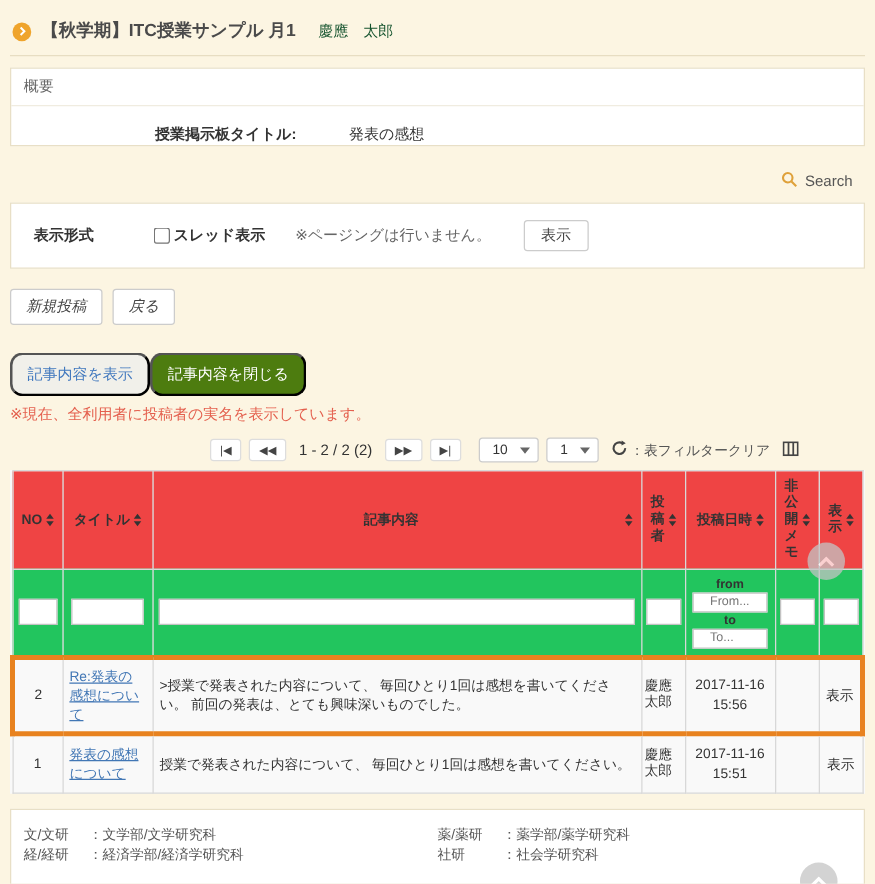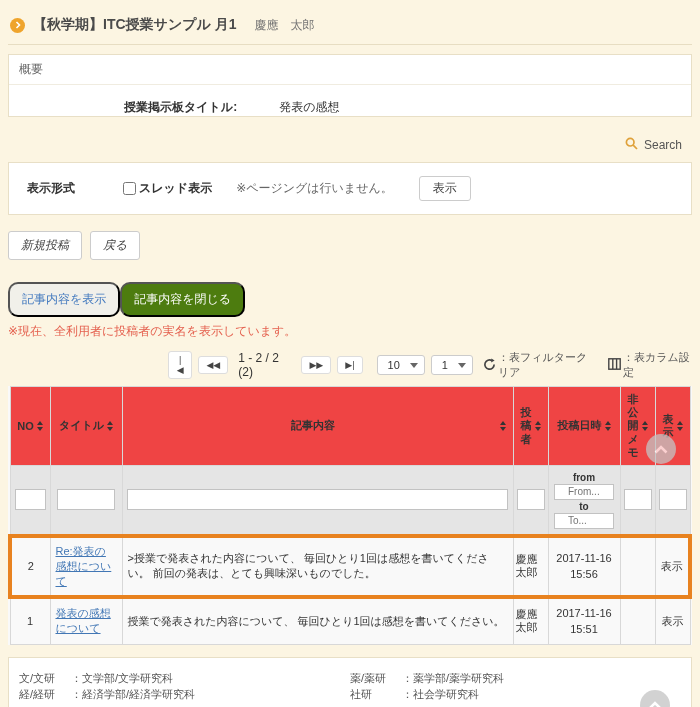--- a/index.html
+++ b/index.html
@@ -12,21 +12,21 @@
   }
   .wrap { padding:8px 8px 0 8px; }
 
   
   .pagehead { display:flex; align-items:center; gap:8px; padding:8px 2px 10px 2px;
               border-bottom:1px solid #e7ddc2; }
   .bullet { width:15px; height:15px; border-radius:50%; background:#efa42c;
             display:inline-flex; align-items:center; justify-content:center; flex:0 0 auto; }
   .bullet svg { display:block; }
   .pagehead h1 { font-size:14px; font-weight:bold; color:#4a4a4a; }
-  .gold-link { color:#737373; text-decoration:none; font-size:12px; margin-left:10px; }
+  .gold-link { color:#14532d; text-decoration:none; font-size:12px; margin-left:10px; }
 
   
   .panel { background:#fff; border:1px solid #e8dfc6; margin-top:9px; }
   .panel-hd { padding:6px 10px; color:#666; border-bottom:1px solid #f0ece0; font-size:12px; }
   .panel-bd { padding:14px 10px 0 10px; }
   .ov-row { display:flex; align-items:center; }
   .ov-label { font-weight:bold; margin-left:105px; }
   .ov-value { margin-left:42px; }
 
   
@@ -68,21 +68,21 @@
   th, td { border:1px solid #d8d8d8; font-size:11px; vertical-align:middle; }
   thead th { background:#ef4444; font-weight:bold; color:#333; padding:6px 3px; }
   .sort { display:inline-flex; flex-direction:column; gap:2px; vertical-align:middle; margin-left:3px; }
   .sort i { display:block; width:0; height:0; border-left:3.5px solid transparent; border-right:3.5px solid transparent; }
   .sort .up { border-bottom:4px solid #333; }
   .sort .dn { border-top:4px solid #333; }
   .vert { display:inline-block; width:1em; word-break:break-all; line-height:1.2; text-align:center; }
   .hcell { display:inline-flex; align-items:center; justify-content:center; }
   .c-no{width:40px;} .c-title{width:72px;} .c-poster{width:33px;} .c-date{width:72px;}
   .c-memo{width:28px;} .c-view{width:35px;}
-  tr.filter td { background:#e5e5e5; padding:5px 3px; text-align:center; }
+  tr.filter td { background:#22c55e; padding:5px 3px; text-align:center; }
   tr.filter input { border:1px solid #c2c2c2; background:#fff; height:21px; font-size:10px;
                     padding:0 13px; width:100%; font-family:inherit; }
   tr.filter .in-no { width:31px; } tr.filter .in-title { width:58px; }
   tr.filter .in-body { width:99%; }
   tr.filter .in-date { width:60px; height:16px; }
   .fl-lab { font-weight:bold; font-size:10px; display:block; margin:1px 0; }
   tbody td { padding:6px 5px; color:#333; background:#f9f9f9; }
   td.cell-no, td.cell-date, td.cell-view { text-align:center; }
   td.cell-date { line-height:1.5; }
   a.title-link { color:#4277b5; text-decoration:underline; }
@@ -186,21 +186,20 @@
       <span>：表フィルタークリア</span>
     </span>
     <span class="pg-util">
       <span>
         <svg width="13" height="12" viewBox="0 0 13 12">
             <rect x="0.8" y="0.8" width="11.4" height="10.4" fill="none" stroke="#444" stroke-width="1.4"></rect>
             <line x1="4.8" y1="1" x2="4.8" y2="11" stroke="#444" stroke-width="1.4"></line>
             <line x1="8.6" y1="1" x2="8.6" y2="11" stroke="#444" stroke-width="1.4"></line>
           </svg>
       </span>
-      <span>：表カラム設定</span>
     </span>
   </div>
 
   <table>
     <thead>
       <tr>
         <th class="c-no"><span class="hcell">
               <span>NO</span>
               <span class="sort">
                 <i class="up"></i>

